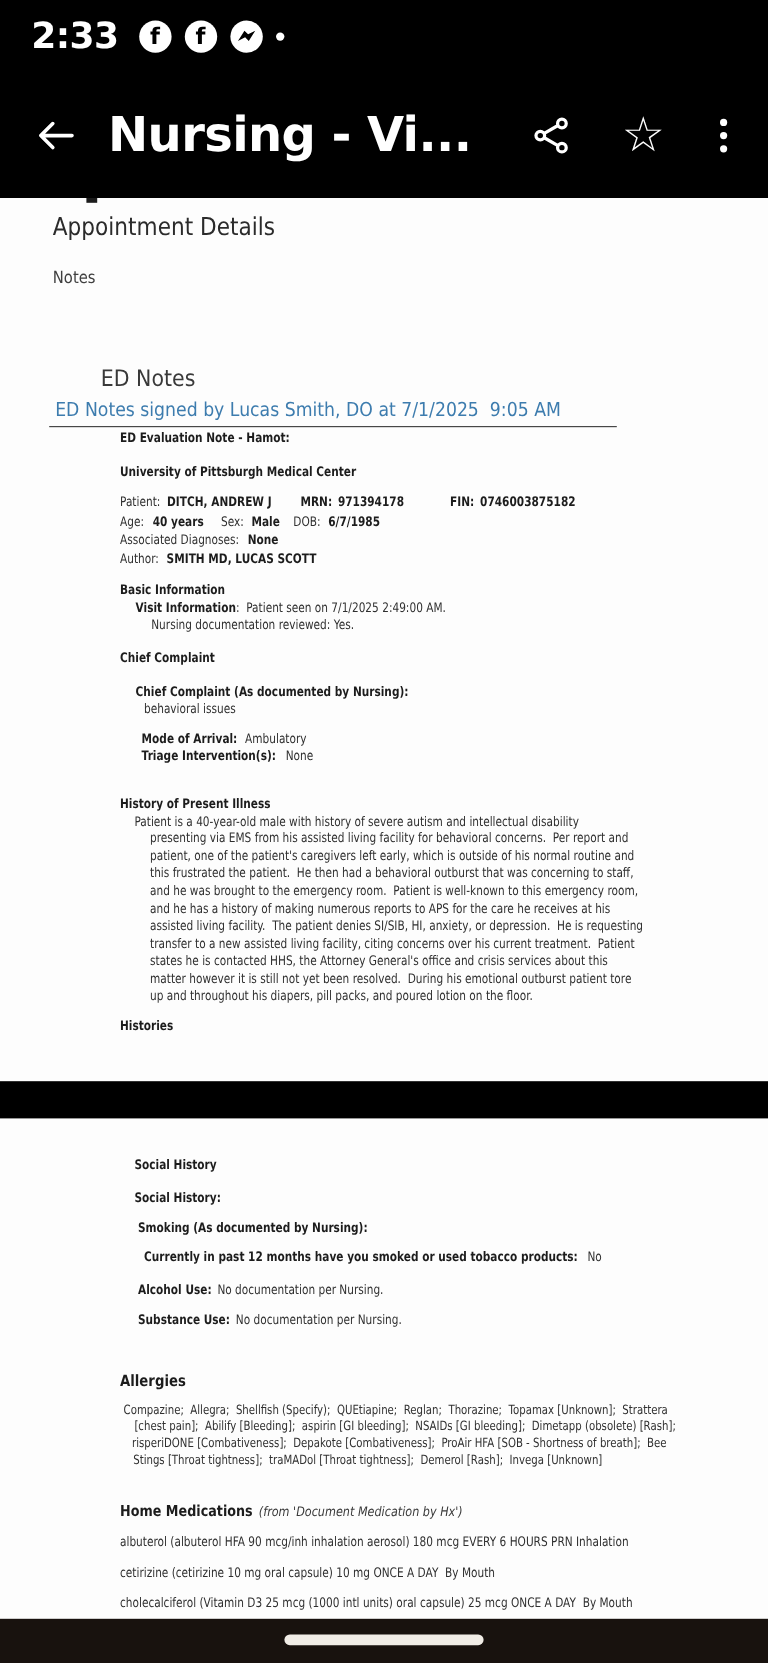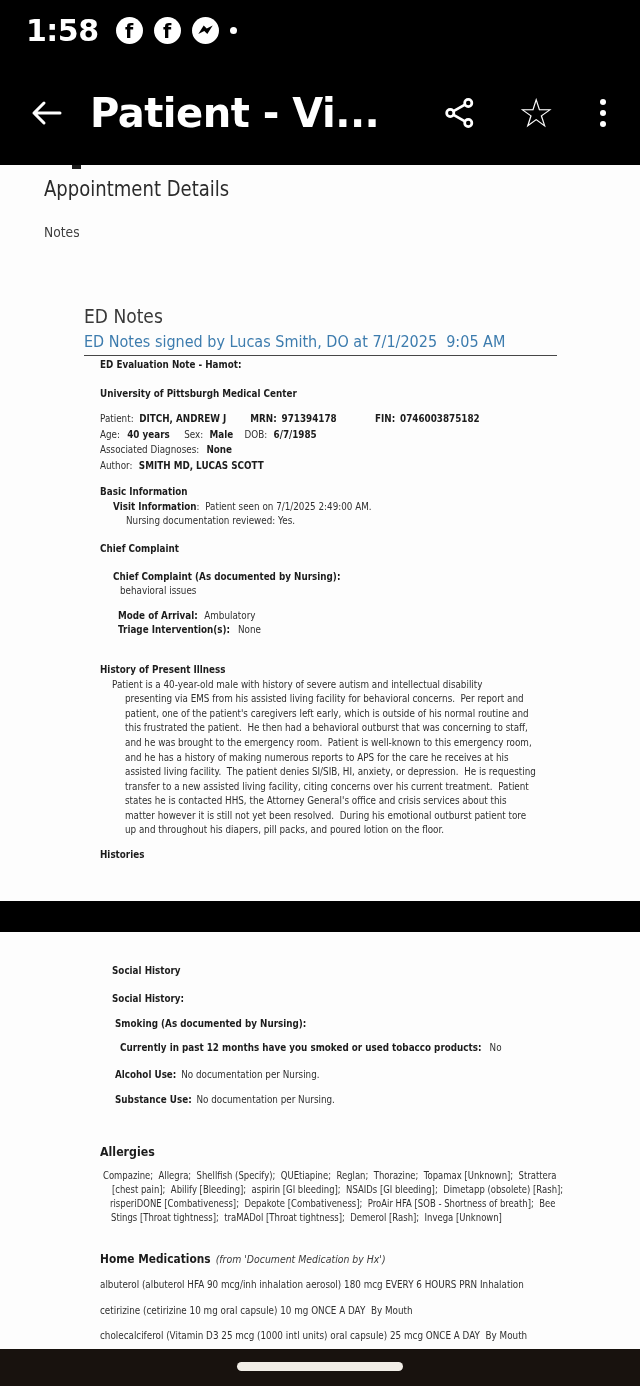--- a/index.html
+++ b/index.html
@@ -28,21 +28,21 @@
   .vdots span{width:6px;height:6px;border-radius:50%;background:#fff;}
   
   .content{position:absolute;top:165px;left:0;width:640px;bottom:0;background:#fdfdfd;overflow:hidden;}
   .artifact{position:absolute;top:0;left:72px;width:9px;height:4px;background:#1c1c1c;}
   .pg-title{margin:11px 0 0 44px;font-size:20.5px;color:#2b2b2b;transform:scaleX(.88);transform-origin:0 50%;
             line-height:26px;white-space:pre;}
   .pg-sub{margin:21px 0 0 44px;font-size:14px;color:#3f3f3f;transform:scaleX(.88);transform-origin:0 50%;
           line-height:18px;white-space:pre;}
   .ed-head{margin:63px 0 0 84px;font-size:19px;color:#393939;transform:scaleX(.9);transform-origin:0 50%;
            line-height:25px;white-space:pre;}
-  .signed-wrap{margin:2px 0 0 84px;width:473px;border-bottom:1.5px solid #474747;padding-bottom:3px;}
+  .signed-wrap{margin:2px 0 0 41px;width:473px;border-bottom:1.5px solid #474747;padding-bottom:3px;text-align:right;}
   .signed-link{display:inline-block;font-size:16px;color:#3d7cae;text-decoration:none;line-height:21px;
                white-space:pre;transform:scaleX(.9);transform-origin:0 50%;}
   
   .ln{font-size:11px;line-height:14.6px;color:#2f2f2f;white-space:pre;transform:scaleX(.8);transform-origin:0 50%;}
   .ln b{color:#1c1c1c;}
   .pl{line-height:15.5px;}
   .al{font-size:10.6px;line-height:13.8px;}
   .med{margin-bottom:11.5px;line-height:14px;}
   .alg-head{font-size:13px;line-height:16px;transform:scaleX(.85);}
   .med-head{font-size:12.5px;line-height:15px;transform:scaleX(.85);}
@@ -51,42 +51,42 @@
   
   .bottom-nav{position:absolute;left:0;top:1349px;width:640px;height:37px;background:#18120e;}
   .home-pill{position:absolute;left:237px;top:13px;width:166px;height:9px;border-radius:5px;background:#f1ede6;}
 </style>
 </head>
 <body>
 
 <div class="phone">
 
   <div class="status-bar">
-    <span class="sb-time">1:58</span>
+    <span class="sb-time">2:33</span>
     <span class="cir">
         <span class="f">f</span>
       </span>
     <span class="cir">
         <span class="f">f</span>
       </span>
     <span class="cir">
       <svg width="27" height="27" viewBox="0 0 24 24">
         <path d="M5.6 15.2 L10.4 7.6 L13.1 10.3 L18.4 7.6 L13.6 15.2 L10.9 12.5 Z" fill="#000"></path>
       </svg>
     </span>
     <span class="mini-dot"></span>
   </div>
 
   <div class="app-header">
     <button class="back-btn">
       <svg width="38" height="34" viewBox="0 0 38 34">
         <path d="M17 7 L7 17 L17 27 M7 17 H33" fill="none" stroke="#fff" stroke-width="3" stroke-linecap="round" stroke-linejoin="round"></path>
       </svg>
     </button>
-    <div class="hdr-title">Patient - Vi...</div>
+    <div class="hdr-title">Nursing - Vi...</div>
     <div class="hdr-icons">
       <button class="icon-btn">
         <svg width="36" height="36" viewBox="0 0 24 24">
           <circle cx="5.5" cy="12" r="2.4" fill="none" stroke="#fff" stroke-width="1.8"></circle>
           <circle cx="17.5" cy="5.3" r="2.4" fill="none" stroke="#fff" stroke-width="1.8"></circle>
           <circle cx="17.5" cy="18.7" r="2.4" fill="none" stroke="#fff" stroke-width="1.8"></circle>
           <path d="M7.7 10.8 L15.3 6.4 M7.7 13.2 L15.3 17.6" stroke="#fff" stroke-width="1.8"></path>
         </svg>
       </button>
       <button class="icon-btn">

